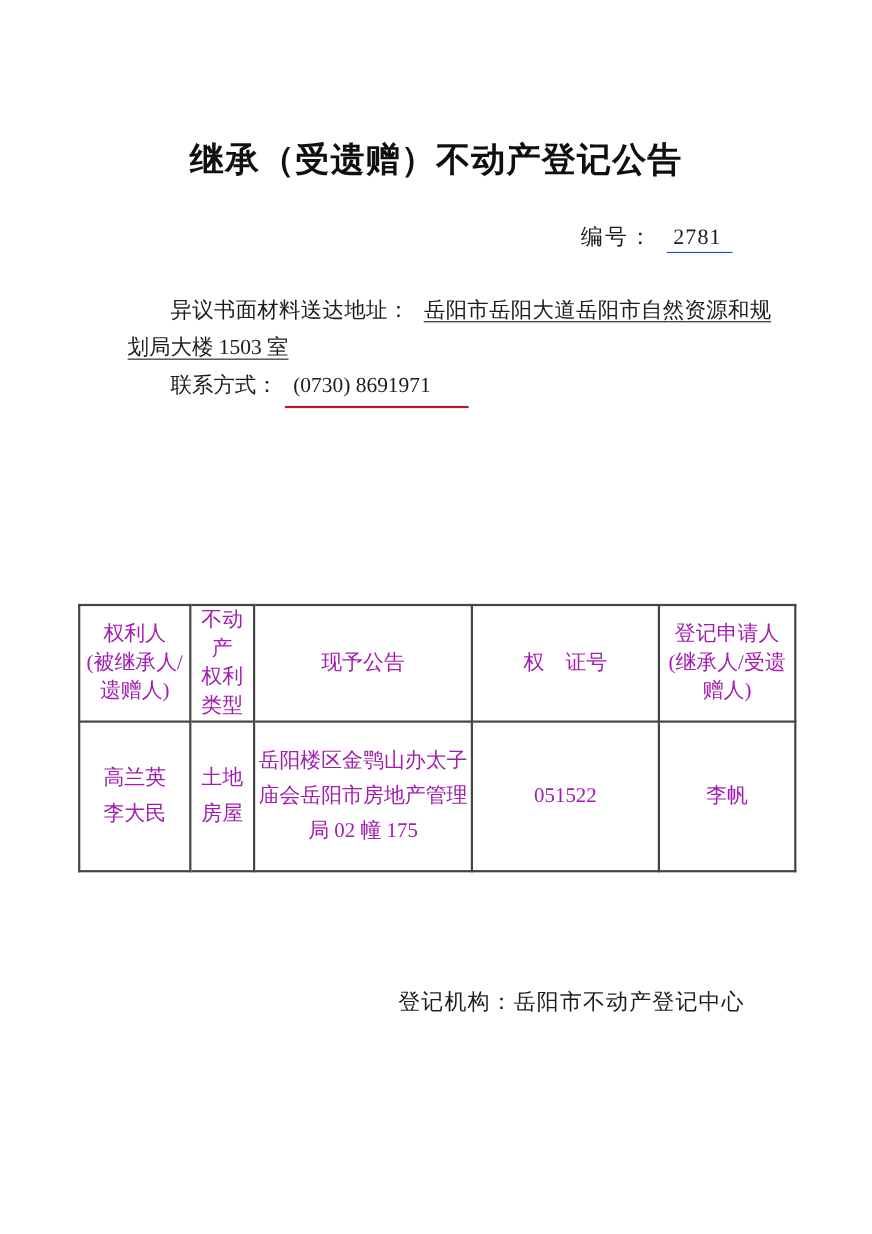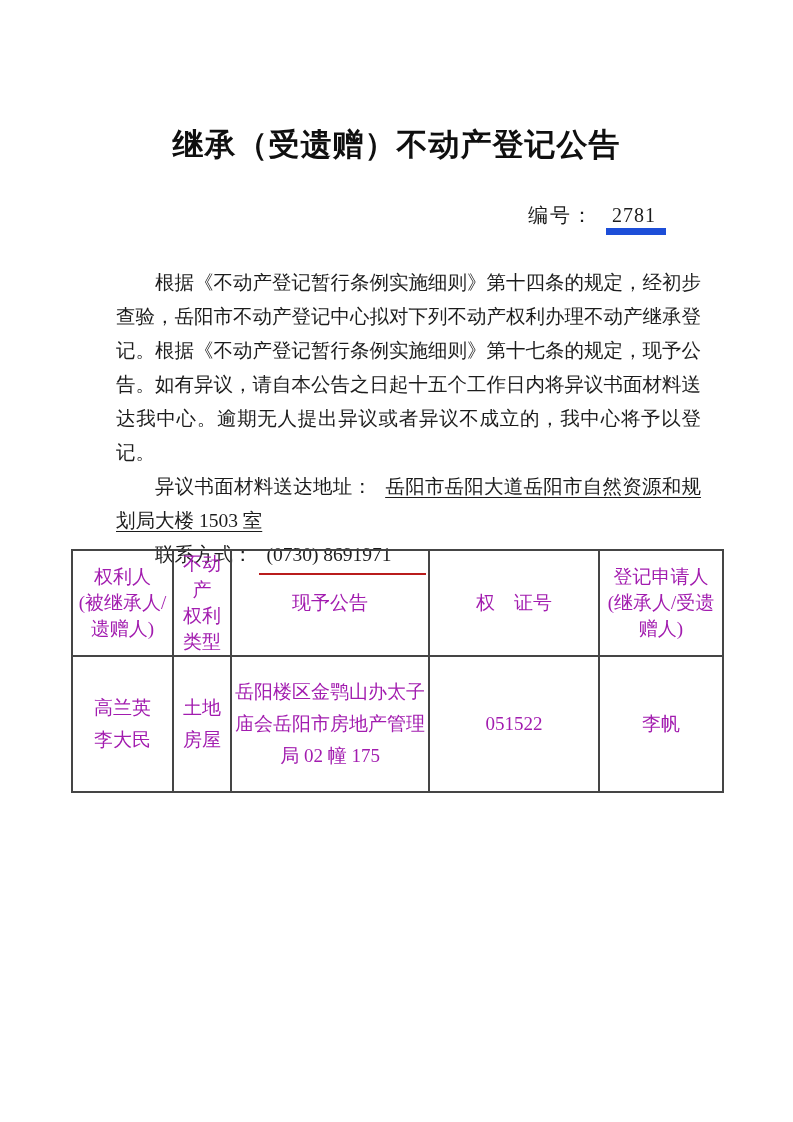--- a/index.html
+++ b/index.html
@@ -30,21 +30,21 @@
     top: 202px;
     left: 528px;
     font-size: 20px;
     letter-spacing: 2px;
   }
   .number-value {
     display: inline-block;
     margin-left: 12px;
     padding: 0 10px 1px 6px;
     letter-spacing: 1px;
-    border-bottom: 7px solid #1d4ed8;
+    border-bottom: 1px solid #1d4ed8;
   }
   .body-block {
     position: absolute;
     top: 266px;
     left: 116px;
     width: 585px;
     font-size: 19.5px;
     line-height: 34px;
     text-align: justify;
   }
@@ -107,21 +107,20 @@
 
 <div class="page">
 
   <h1 class="doc-title">继承（受遗赠）不动产登记公告</h1>
 
   <div class="number-line">
     <span>编号：</span><span class="number-value">2781</span>
   </div>
 
   <div class="body-block">
-    <p>根据《不动产登记暂行条例实施细则》第十四条的规定，经初步查验，岳阳市不动产登记中心拟对下列不动产权利办理不动产继承登记。根据《不动产登记暂行条例实施细则》第十七条的规定，现予公告。如有异议，请自本公告之日起十五个工作日内将异议书面材料送达我中心。逾期无人提出异议或者异议不成立的，我中心将予以登记。</p>
     <p><span>异议书面材料送达地址：</span><span class="gap-s"></span><span class="u-wrap">岳阳市岳阳大道岳阳市自然资源和规划局大楼 1503 室</span></p>
     <p><span>联系方式：</span><span class="contact-value">(0730) 8691971</span></p>
   </div>
 
   <table class="prop-table">
     <colgroup>
       <col class="c1">
         <col class="c2">
         <col class="c3">
         <col class="c4">
@@ -148,15 +147,16 @@
 李大民</td>
         <td>土地
 房屋</td>
         <td>岳阳楼区金鹗山办太子庙会岳阳市房地产管理局 02 幢 175</td>
         <td>051522</td>
         <td>李帆</td>
       </tr>
     </tbody>
   </table>
 
+  <div class="authority-line">登记机构：岳阳市不动产登记中心</div>
 
 
 </div>
 
 </body></html>

